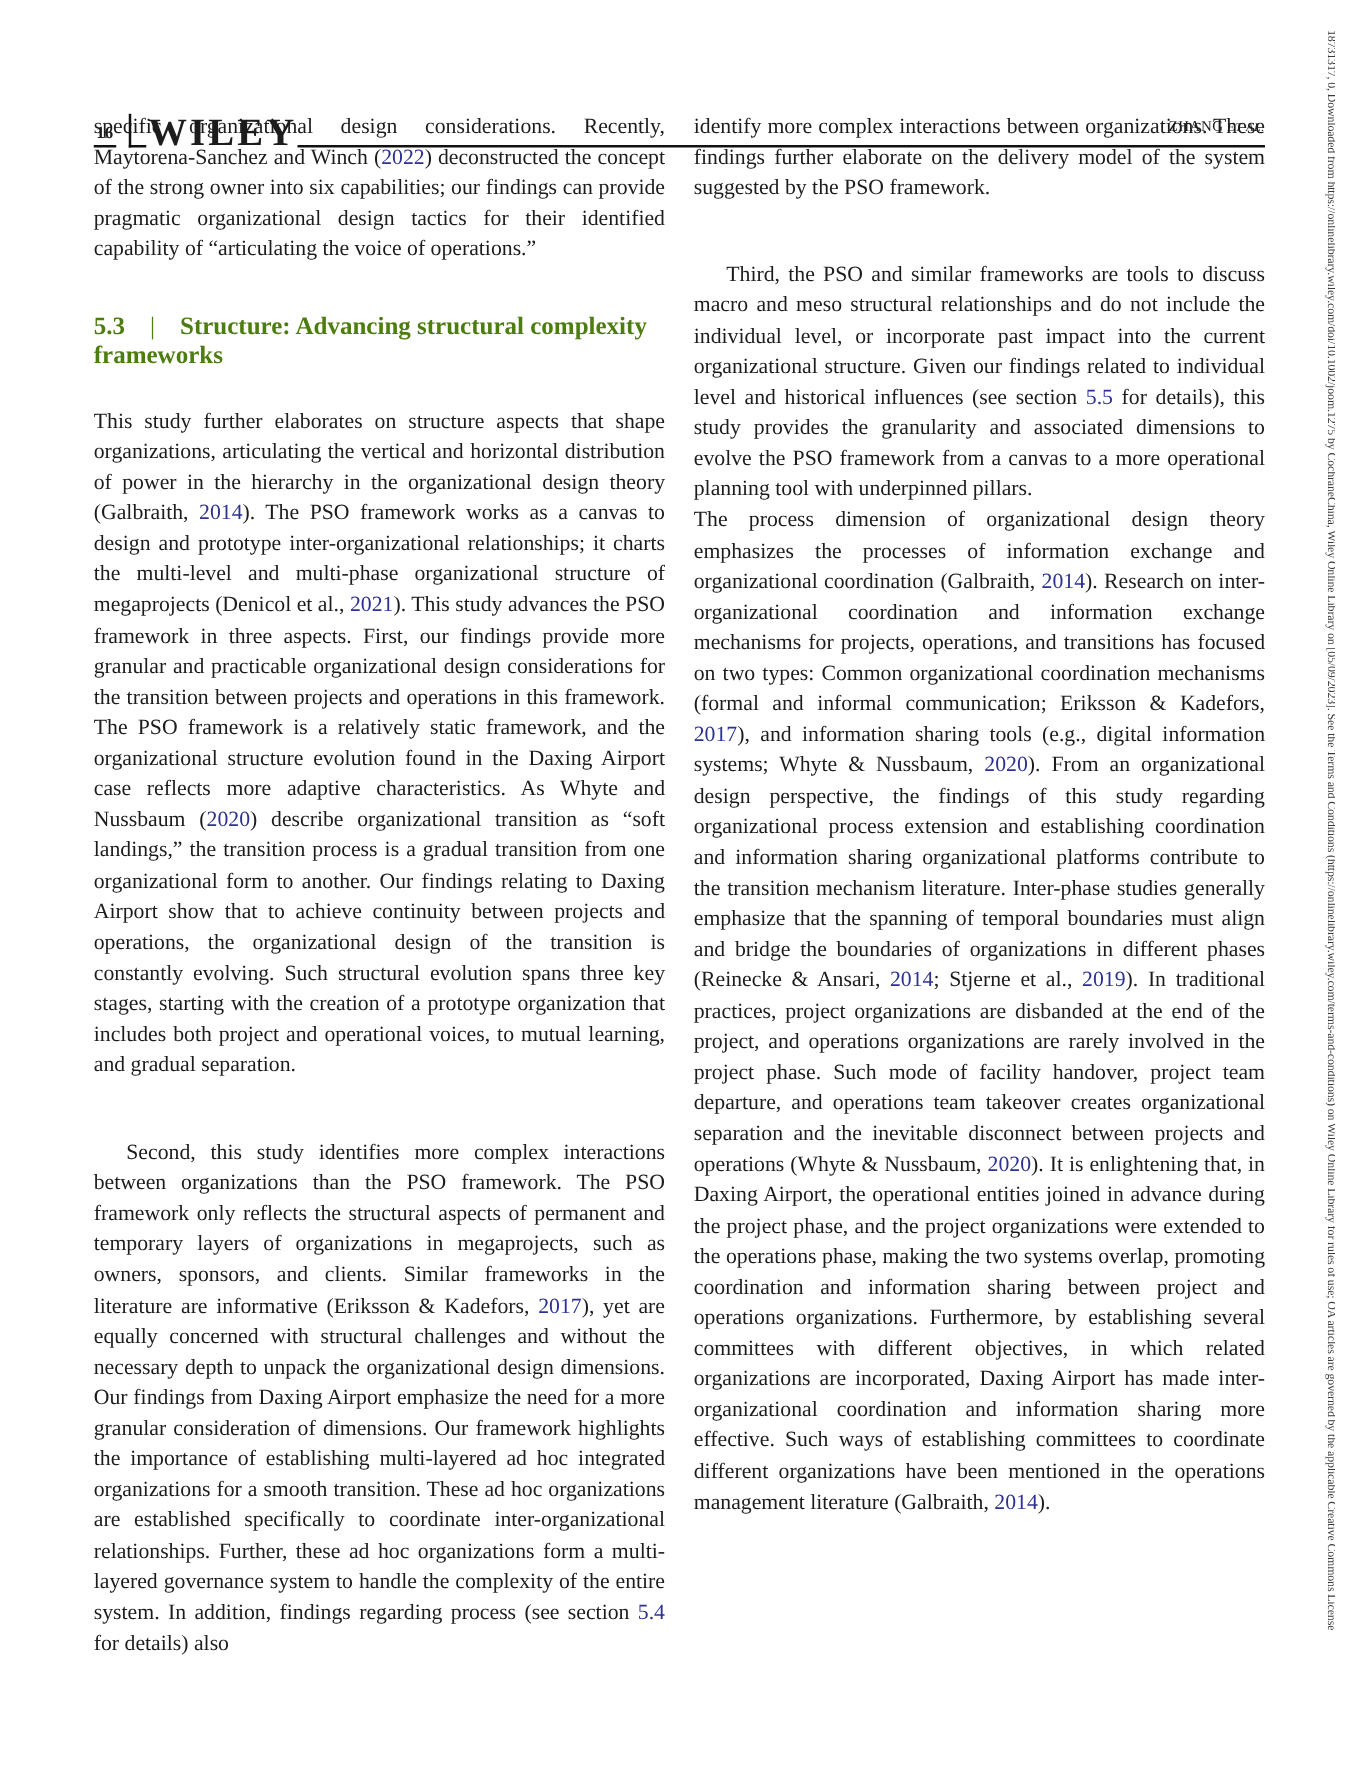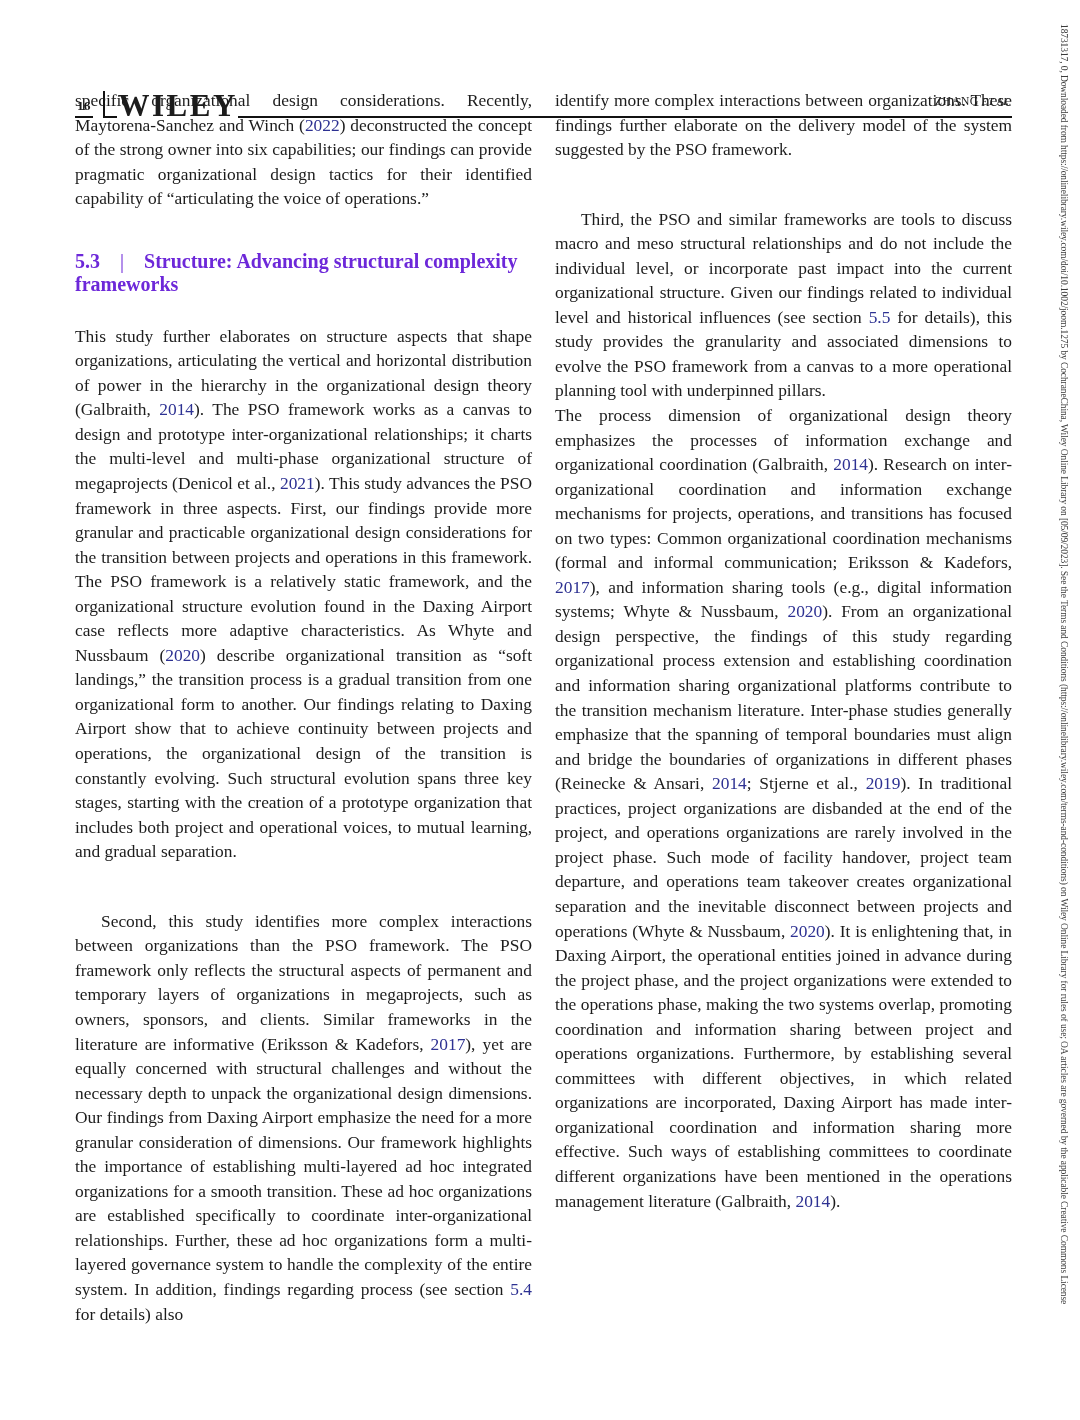--- a/index.html
+++ b/index.html
@@ -15,21 +15,21 @@
   .wiley-logo { font-size:31px; letter-spacing:2.5px; line-height:0.82; padding-left:2px; font-weight:700;text-align:center; }
   .header-rule { flex:1; border-bottom:2px solid #111; position:relative; height:34px; }
   .running-head { position:absolute; right:0; bottom:7px; font-size:12px; letter-spacing:0.4px; white-space:nowrap; }
   .running-head .suffix { font-size:9.5px; letter-spacing:0.6px;font-style:italic; }
 
   
   .content { position:absolute; top:88px; left:75px; width:937px; display:flex; gap:23px; }
   .col { width:457px; }
   .col p { font-size:17.4px; line-height:24.55px; text-align:justify; color:#1c1c1c; }
   .col p.indent { text-indent:26px;margin-top:45px; }
-  h2 { font-size:20px; line-height:23.5px; font-weight:bold; margin:39px 0 27px 0; color:#6d28d9; }
+  h2 { font-size:20px; line-height:23.5px; font-weight:bold; margin:39px 0 27px 0; color:#4d7c0f; }
   h2 .hnum { margin-right:20px; }
   h2 .hsep { margin-right:20px; font-weight:normal; }
   .ref-link { color:#2d3192; text-decoration:none; cursor:pointer; }
 
   
   .sidebar-note { position:absolute; top:24px; right:12px; height:1382px; writing-mode:vertical-rl; font-size:9.5px; letter-spacing:-0.1px; color:#3a3a3a; line-height:1; white-space:nowrap; overflow:hidden; }
 </style>
 </head>
 <body>
 

